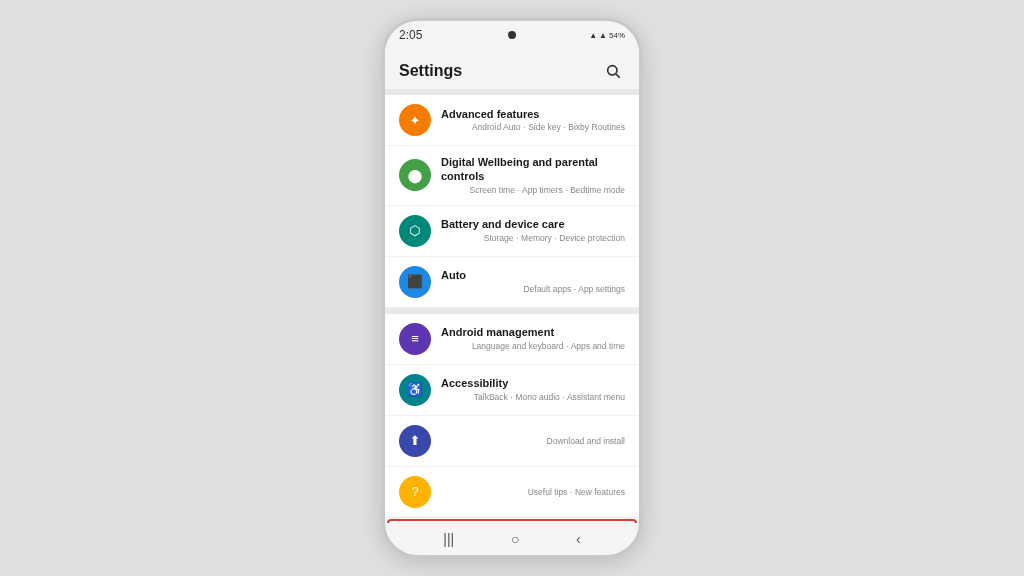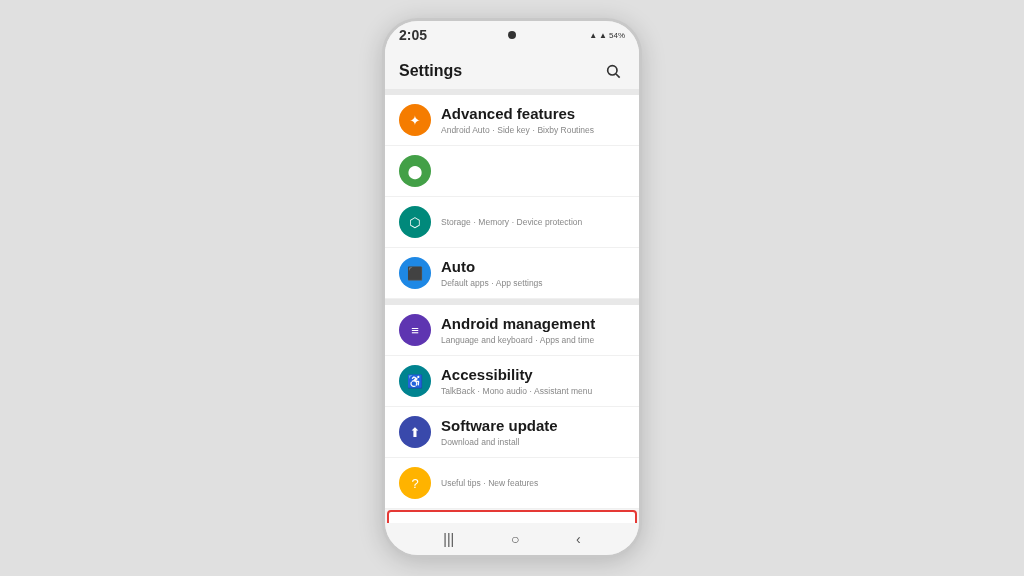--- a/index.html
+++ b/index.html
@@ -29,22 +29,22 @@
     .phone-top-bar {
       background: #f5f5f5;
       height: 28px;
       display: flex;
       align-items: center;
       justify-content: space-between;
       padding: 0 14px;
       flex-shrink: 0;
     }
     .status-time {
-      font-size: 14px;
-      font-weight: 700;
+      font-size: 12px;
+      font-weight: 400;
       color: #333;
     }
     .status-icons {
       font-size: 8px;
       color: #333;
       display: flex;
       align-items: center;
       gap: 2px;
     }
     .camera-notch {
@@ -125,30 +125,31 @@
       flex-shrink: 0;
       margin-right: 10px;
       font-size: 14px;
       color: #fff;
     }
 
     .item-text {
       flex: 1;
     }
     .item-title {
-      font-size: 15px;
+      font-size: 11px;
       font-weight: 600;
       color: #1a1a1a;
       line-height: 1.3;
     }
     .item-subtitle {
       font-size: 8.5px;
       color: #888;
       margin-top: 1px;
       line-height: 1.3;
+      text-align: right;
     }
 
     .phone-nav-bar {
       height: 32px;
       background: #f5f5f5;
       display: flex;
       align-items: center;
       justify-content: space-around;
       padding: 0 30px;
       flex-shrink: 0;
@@ -197,24 +198,29 @@
     <div class="section-divider"></div>
         <div class="settings-item">
     <div class="item-icon icon-orange" style="font-size:13px;">✦</div>
     <div class="item-text">
       <div class="item-title">Advanced features</div>
       <div class="item-subtitle">Android Auto · Side key · Bixby Routines</div>
     </div>
   </div>
         <div class="settings-item">
     <div class="item-icon icon-green" style="font-size:13px;">⬤</div>
+    <div class="item-text">
+      <div class="item-title">Digital Wellbeing and parental controls</div>
+      <div class="item-subtitle">Screen time · App timers · Bedtime mode</div>
+    </div>
   </div>
         <div class="settings-item">
     <div class="item-icon icon-blue-green" style="font-size:13px;">⬡</div>
     <div class="item-text">
+      <div class="item-title">Battery and device care</div>
       <div class="item-subtitle">Storage · Memory · Device protection</div>
     </div>
   </div>
         <div class="settings-item">
     <div class="item-icon icon-blue" style="font-size:13px;">⬛</div>
     <div class="item-text">
       <div class="item-title">Auto</div>
       <div class="item-subtitle">Default apps · App settings</div>
     </div>
   </div>
@@ -229,21 +235,20 @@
         <div class="settings-item">
     <div class="item-icon icon-teal" style="font-size:13px;">♿</div>
     <div class="item-text">
       <div class="item-title">Accessibility</div>
       <div class="item-subtitle">TalkBack · Mono audio · Assistant menu</div>
     </div>
   </div>
         <div class="settings-item">
     <div class="item-icon icon-indigo" style="font-size:13px;">⬆</div>
     <div class="item-text">
-      <div class="item-title">Software update</div>
       <div class="item-subtitle">Download and install</div>
     </div>
   </div>
         <div class="settings-item">
     <div class="item-icon icon-amber" style="font-size:13px;">?</div>
     <div class="item-text">
       <div class="item-subtitle">Useful tips · New features</div>
     </div>
   </div>
         <div class="settings-item highlighted">

